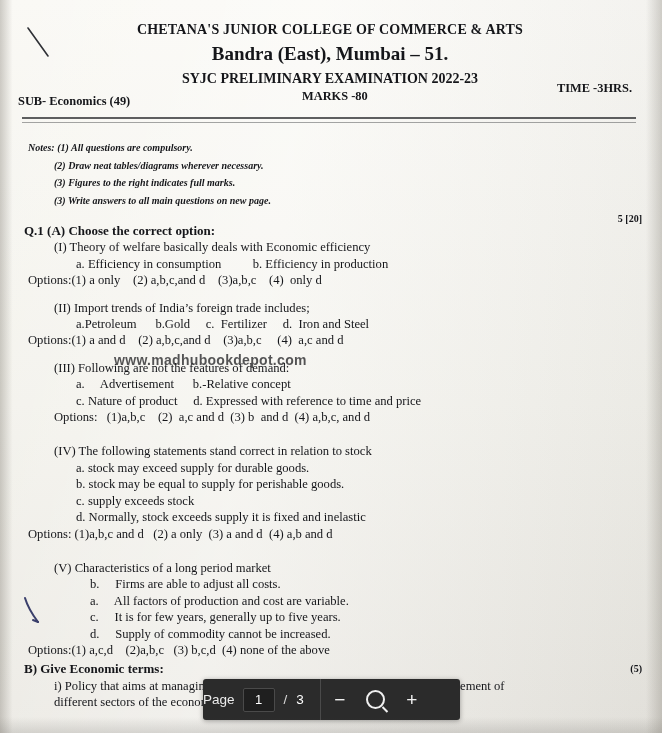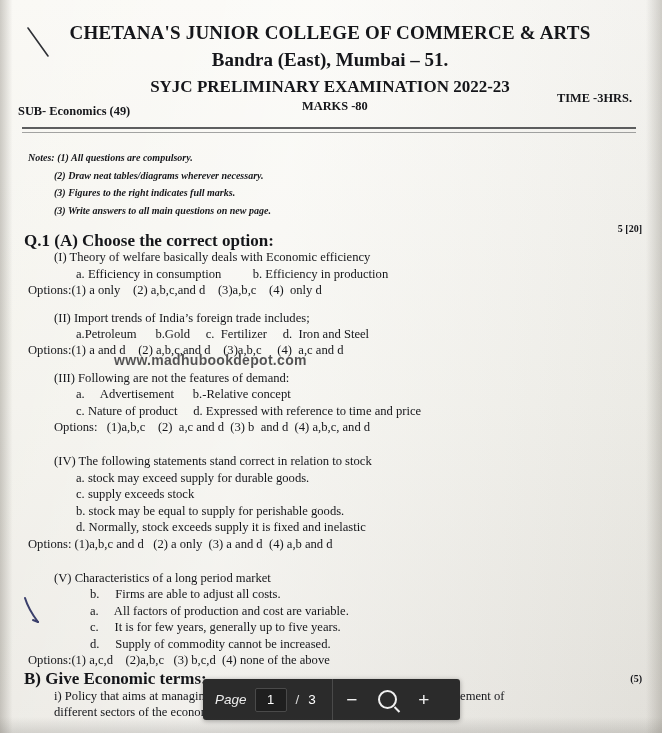--- a/index.html
+++ b/index.html
@@ -45,30 +45,30 @@
     top: 4px;
     width: 640px;
     height: 725px;
     color: #15161a;
   }
   .hdr {
     text-align: center;
     font-weight: bold;
   }
   .hdr-line1 {
-    font-size: 19px;
+    font-size: 14px;
     letter-spacing: 0.2px;
     margin-top: 18px;
   }
   .hdr-line2 {
     font-size: 19px;
     margin-top: 5px;
   }
   .hdr-line3 {
-    font-size: 17px;
+    font-size: 14px;
     margin-top: 6px;
   }
   .metarow {
     position: relative;
     height: 22px;
     margin-top: 2px;
     font-size: 12.4px;
     font-weight: bold;
   }
   .meta-sub {
@@ -116,21 +116,21 @@
     position: relative;
   }
   .marks-right {
     position: absolute;
     right: 8px;
     font-weight: bold;
     font-size: 10px;
   }
   .q-title {
     font-weight: bold;
-    font-size: 17px;
+    font-size: 13px;
   }
   .ind1 { padding-left: 30px; }
   .ind2 { padding-left: 52px; }
   .ind3 { padding-left: 66px; }
   .opts { padding-left: 4px; }
   .row { white-space: pre; }
   .spacer6 { height: 7px; }
   .spacer10 { height: 11px; }
   .watermark {
     position: absolute;
@@ -167,24 +167,22 @@
     background: #2b2b2b;
     border-radius: 3px;
     display: flex;
     align-items: center;
     color: #f2f2f2;
     font-family: "Liberation Sans", sans-serif;
     font-size: 13.5px;
     box-shadow: 0 1px 5px rgba(0,0,0,0.35);
   }
   .vb-label {
-    padding-left: 12px;
     padding-right: 8px;
     color: #ededed;
-    font-style: italic;
   }
   .vb-pagebox {
     width: 30px;
     height: 22px;
     background: #1f1f1f;
     border: 1px solid #4a4a4a;
     border-radius: 2px;
     color: #fff;
     text-align: center;
     line-height: 22px;
@@ -305,22 +303,22 @@
       <div class="ind1">(III) Following are not the features of demand:</div>
       <div class="ind2 row">a.     Advertisement      b.-Relative concept</div>
       <div class="ind2 row">c. Nature of product     d. Expressed with reference to time and price</div>
       <div class="ind1 row">Options:   (1)a,b,c    (2)  a,c and d  (3) b  and d  (4) a,b,c, and d</div>
 
       <div class="spacer10"></div>
       <div class="spacer6"></div>
 
       <div class="ind1">(IV) The following statements stand correct in relation to stock</div>
       <div class="ind2">a. stock may exceed supply for durable goods.</div>
+      <div class="ind2">b. stock may be equal to supply for perishable goods.</div>
       <div class="ind2">c. supply exceeds stock</div>
-      <div class="ind2">b. stock may be equal to supply for perishable goods.</div>
       <div class="ind2">d. Normally, stock exceeds supply it is fixed and inelastic</div>
       <div class="opts row">Options: (1)a,b,c and d   (2) a only  (3) a and d  (4) a,b and d</div>
 
       <div class="spacer10"></div>
       <div class="spacer6"></div>
 
       <div class="ind1">(V)   Characteristics of a long period market</div>
       <div class="ind3 row">b.     Firms are able to adjust all costs.</div>
       <div class="ind3 row">a.     All factors of production and cost are variable.</div>
       <div class="ind3 row">c.     It is for few years, generally up to five years.</div>

